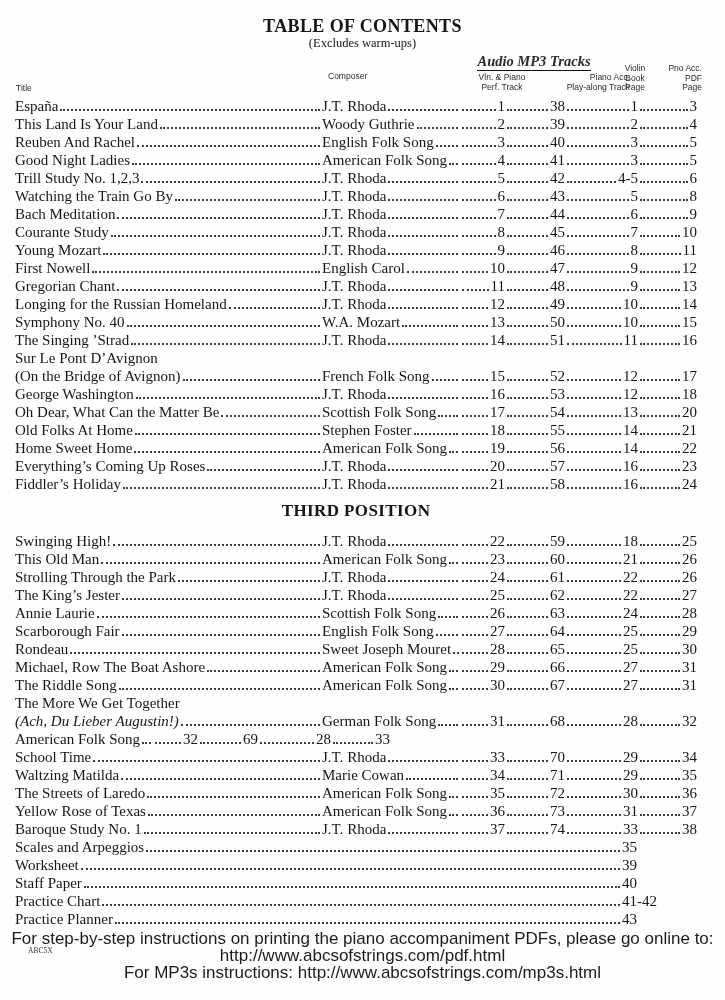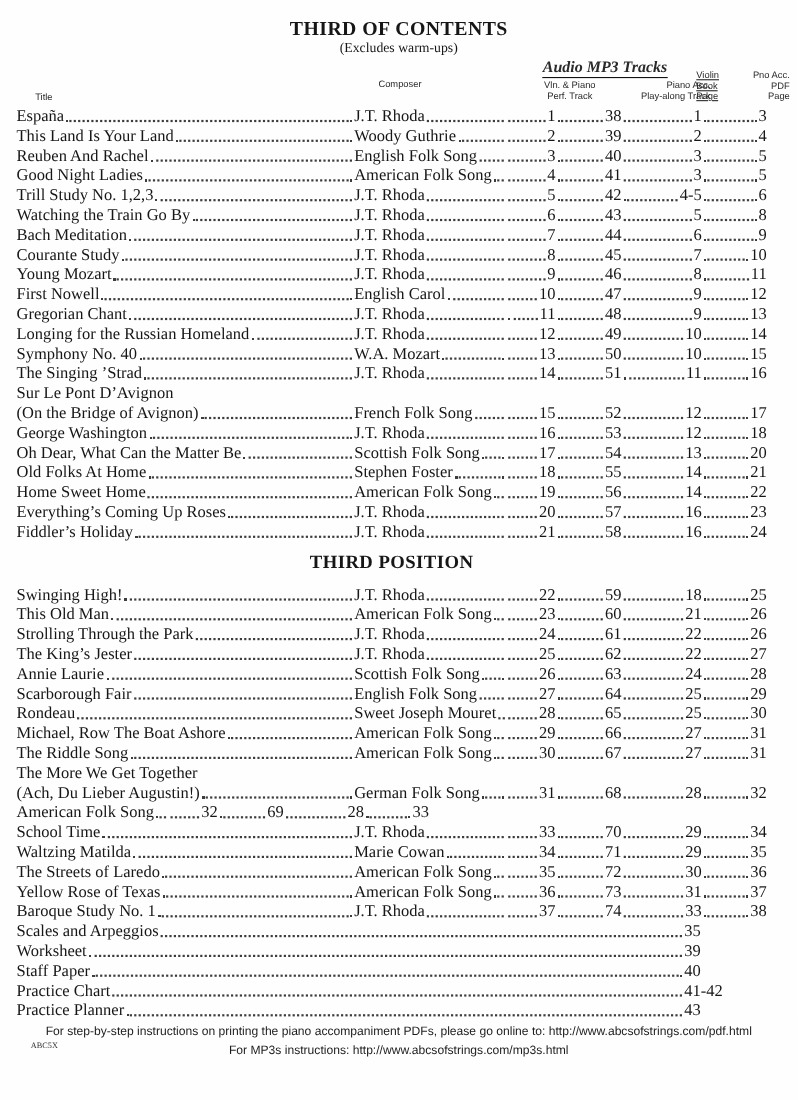--- a/index.html
+++ b/index.html
@@ -2,60 +2,60 @@
 <html><head>
 <meta charset="utf-8">
 <style>
   html,body{margin:0;padding:0;background:#fff;}
   .page{position:relative;width:725px;height:1000px;background:#fefefe;color:#161616;
         font-family:"Liberation Serif",serif;overflow:hidden;}
   .h-title{text-align:center;font-size:18px;font-weight:bold;letter-spacing:.4px;
            padding-top:16px;line-height:20px;}
   .h-sub{text-align:center;font-size:12.5px;line-height:15px;}
   .colheads{position:relative;height:44px;margin-top:2px;font-family:"Liberation Sans",sans-serif;
-            font-size:8.5px;color:#2a2a2a;line-height:9.6px;margin-left:16px;}
+            font-size:8.5px;color:#2a2a2a;line-height:9.6px;}
   .audio{position:absolute;left:445px;width:178px;top:1px;text-align:center;
          font-family:"Liberation Serif",serif;font-size:14.5px;font-weight:bold;
          font-style:italic;line-height:15px;}
   .audio .ul{border-bottom:1.4px solid #111;padding-bottom:1px;}
   .lab{position:absolute;text-align:right;}
   .lab-perf{left:458px;top:20px;width:88px;text-align:center;}
   .lab-play{left:532px;top:20px;width:98px;text-align:right;}
-  .lab-violin{left:617px;top:11px;width:36px;text-align:left;text-decoration:underline;}
+  .lab-violin{left:617px;top:11px;width:36px;text-align:center;}
   .lab-pdf{left:656px;top:11px;width:46px;text-align:right;}
   .lab-title{left:16px;bottom:3px;}
   .lab-comp{left:328px;bottom:15px;}
   .toc{margin-left:15px;width:682px;font-size:15px;}
   .row{display:flex;align-items:flex-end;height:18px;white-space:nowrap;}
   .prerow{display:block;line-height:18px;}
   .t{flex:0 0 auto;}
-  .it{}
+  .it{font-style:italic;}
   .ld{flex:1 1 auto;min-width:6px;border-bottom:2px dotted #3d3d3d;margin:0 2px 4px 2px;}
   .box{display:flex;align-items:flex-end;}
   .b-title{width:307px;}
   .b-comp{width:138px;}
   .c-perf{width:45px;}
   .c-play{width:60px;}
   .c-book{width:73px;}
   .c-pdf{width:59px;}
   .num{flex:0 0 auto;}
   .simple .num{flex:0 0 75px;text-align:left;}
   .section-head{text-align:center;font-weight:bold;font-size:17px;letter-spacing:.4px;
                 margin:9px 0 12px;line-height:18px;}
-  .footer{margin-top:2px;font-family:"Liberation Sans",sans-serif;font-size:11px;
+  .footer{margin-top:2px;font-family:"Liberation Sans",sans-serif;font-size:17px;
           text-align:center;line-height:17px;color:#1c1c1c;}
   .code{position:absolute;left:28px;top:946px;font-family:Liberation Serif, serif;
         font-size:7.5px;color:#333;}
 </style>
 </head>
 <body>
 
 <div class="page">
 
-  <div class="h-title">THIRD OF CONTENTS</div>
+  <div class="h-title">TABLE OF CONTENTS</div>
   <div class="h-sub">(Excludes warm-ups)</div>
 
   <div class="colheads">
     <div class="audio">
       <span class="ul">Audio MP3 Tracks</span>
     </div>
     <div class="lab lab-perf">
       <div>Vln. &amp; Piano</div>
       <div>Perf. Track</div>
     </div>

